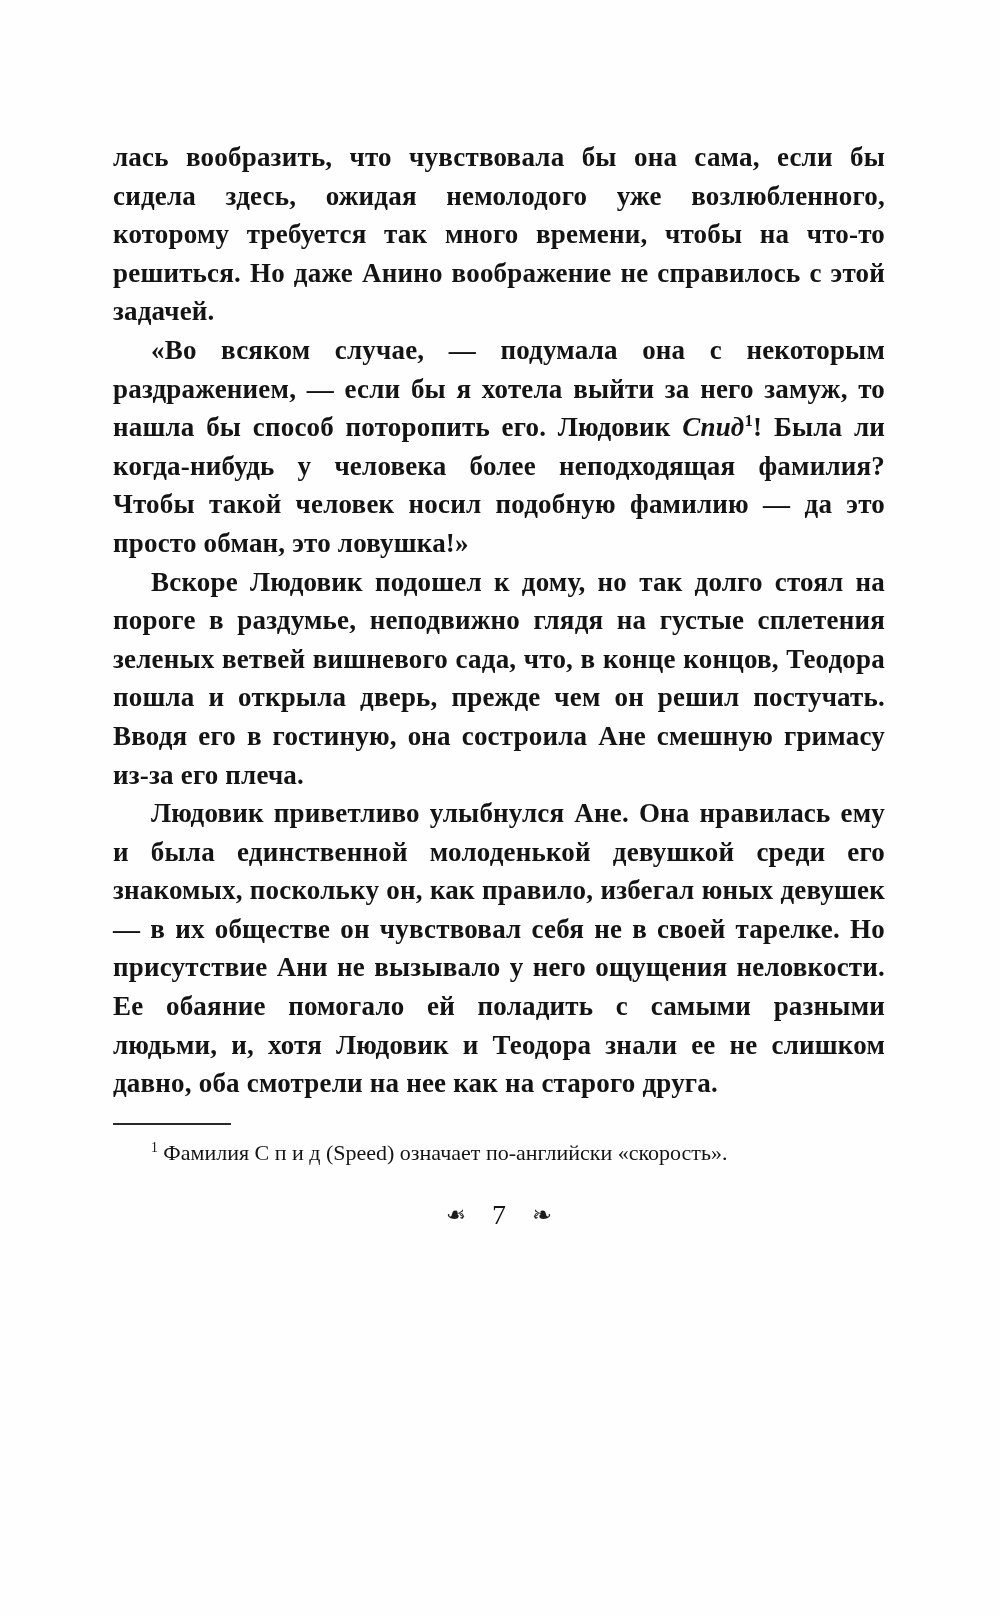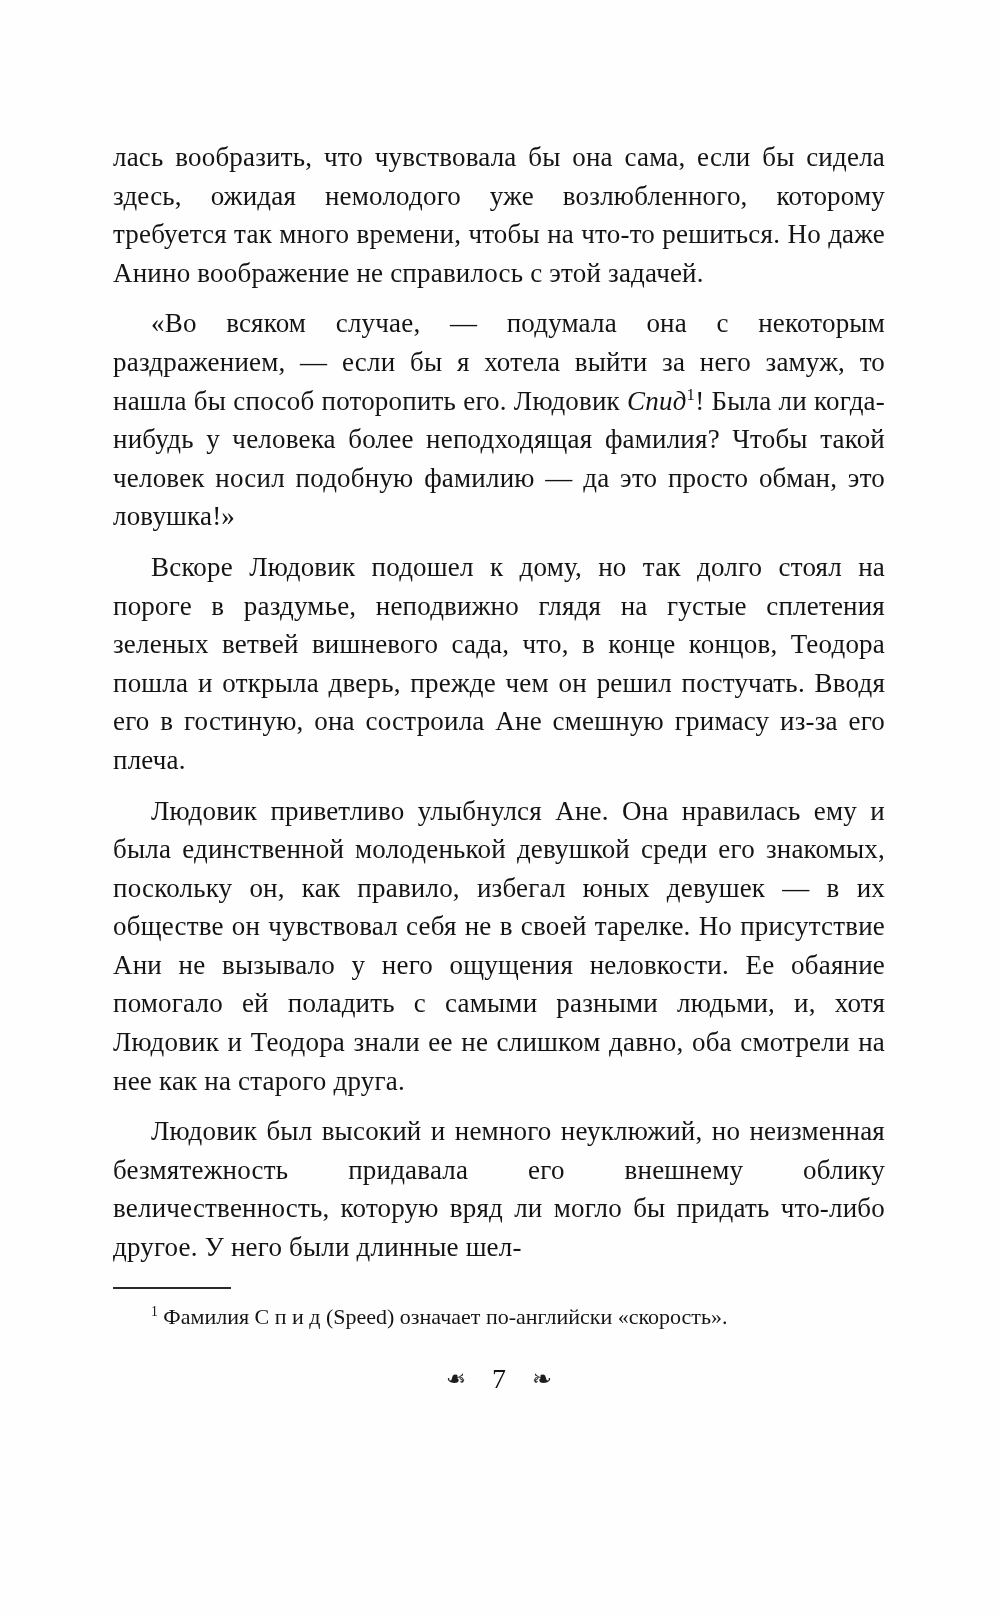--- a/index.html
+++ b/index.html
@@ -17,28 +17,28 @@
     font-family: "Liberation Serif", "DejaVu Serif", serif;
     padding: 138px 114px 0 113px;
     overflow: hidden;
   }
   .text-block {
     width: 772px;
     font-size: 27px;
     line-height: 38.6px;
     text-align: justify;
     letter-spacing: 0.2px;
+    font-weight: bold;
   }
   .para {
     margin: 0;
     padding: 0;
   }
   .para.indent {
     text-indent: 38px;
-    margin-top: 12px;
   }
   .para em {
     font-style: italic;
   }
   sup.fn-ref {
     font-size: 0.62em;
     line-height: 0;
     vertical-align: super;
   }
   .footnote-sep {
@@ -84,21 +84,20 @@
 </head>
 <body>
 
 <div class="page">
 
   <div class="text-block">
       <p class="para"><span>лась вообразить, что чувствовала бы она сама, если бы сидела здесь, ожидая немолодого уже возлюбленного, которому требуется так много времени, чтобы на что-то решиться. Но даже Анино воображение не справилось с этой задачей.</span></p>
       <p class="para indent"><span>«Во всяком случае, — подумала она с некоторым раздражением, — если бы я хотела выйти за него замуж, то нашла бы способ поторопить его. Людовик </span><em>Спид</em><sup class="fn-ref">1</sup><span>! Была ли когда-нибудь у человека более неподходящая фамилия? Чтобы такой человек носил подобную фамилию — да это просто обман, это ловушка!»</span></p>
       <p class="para indent"><span>Вскоре Людовик подошел к дому, но так долго стоял на пороге в раздумье, неподвижно глядя на густые сплетения зеленых ветвей вишневого сада, что, в конце концов, Теодора пошла и открыла дверь, прежде чем он решил постучать. Вводя его в гостиную, она состроила Ане смешную гримасу из-за его плеча.</span></p>
       <p class="para indent"><span>Людовик приветливо улыбнулся Ане. Она нравилась ему и была единственной молоденькой девушкой среди его знакомых, поскольку он, как правило, избегал юных девушек — в их обществе он чувствовал себя не в своей тарелке. Но присутствие Ани не вызывало у него ощущения неловкости. Ее обаяние помогало ей поладить с самыми разными людьми, и, хотя Людовик и Теодора знали ее не слишком давно, оба смотрели на нее как на старого друга.</span></p>
-      <p class="para indent"><span>Людовик был высокий и немного неуклюжий, но неизменная безмятежность придавала его внешнему облику величественность, которую вряд ли могло бы придать что-либо другое. У него были длинные шел-</span></p>
     </div>
 
   <div class="footnote-sep"></div>
 
   <div class="footnote"><span class="fn-first-indent"></span><span><sup class="fn-ref">1</sup><span> Фамилия С п и д (Speed) означает по-английски «скорость».</span></span></div>
 
   <div class="page-footer">
     <span class="ornament flip">❧</span>
     <span class="page-num">7</span>
     <span class="ornament">❧</span>

